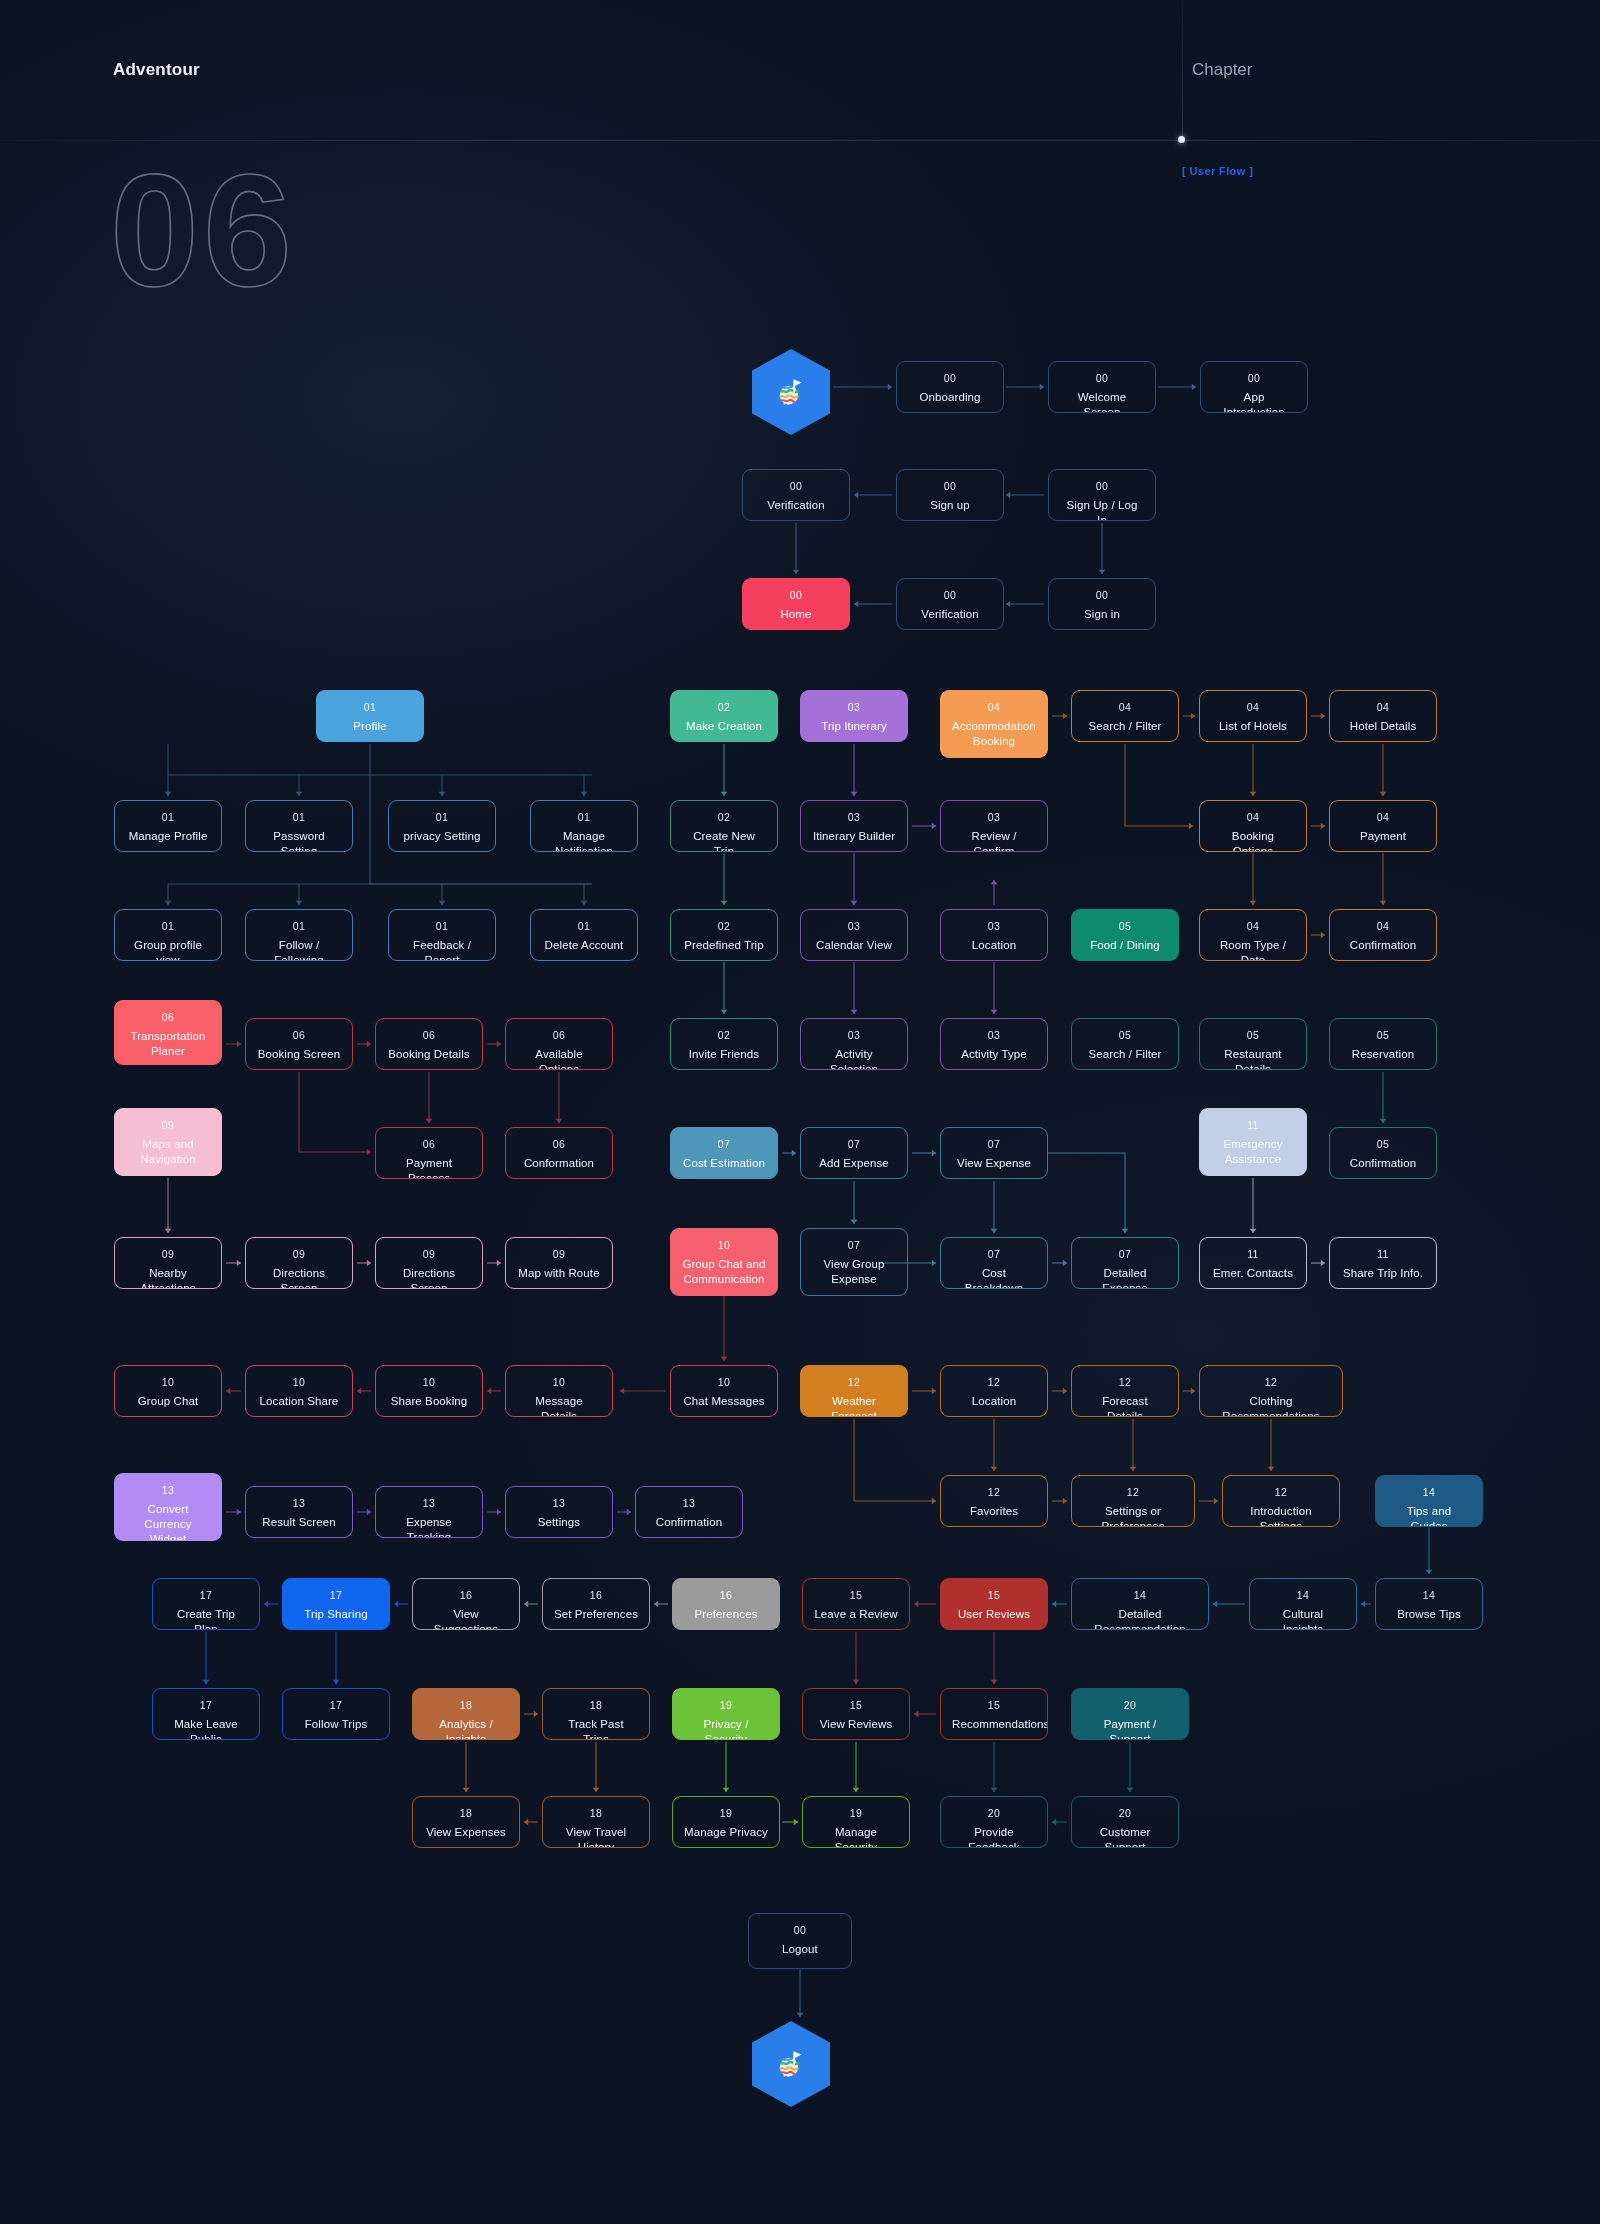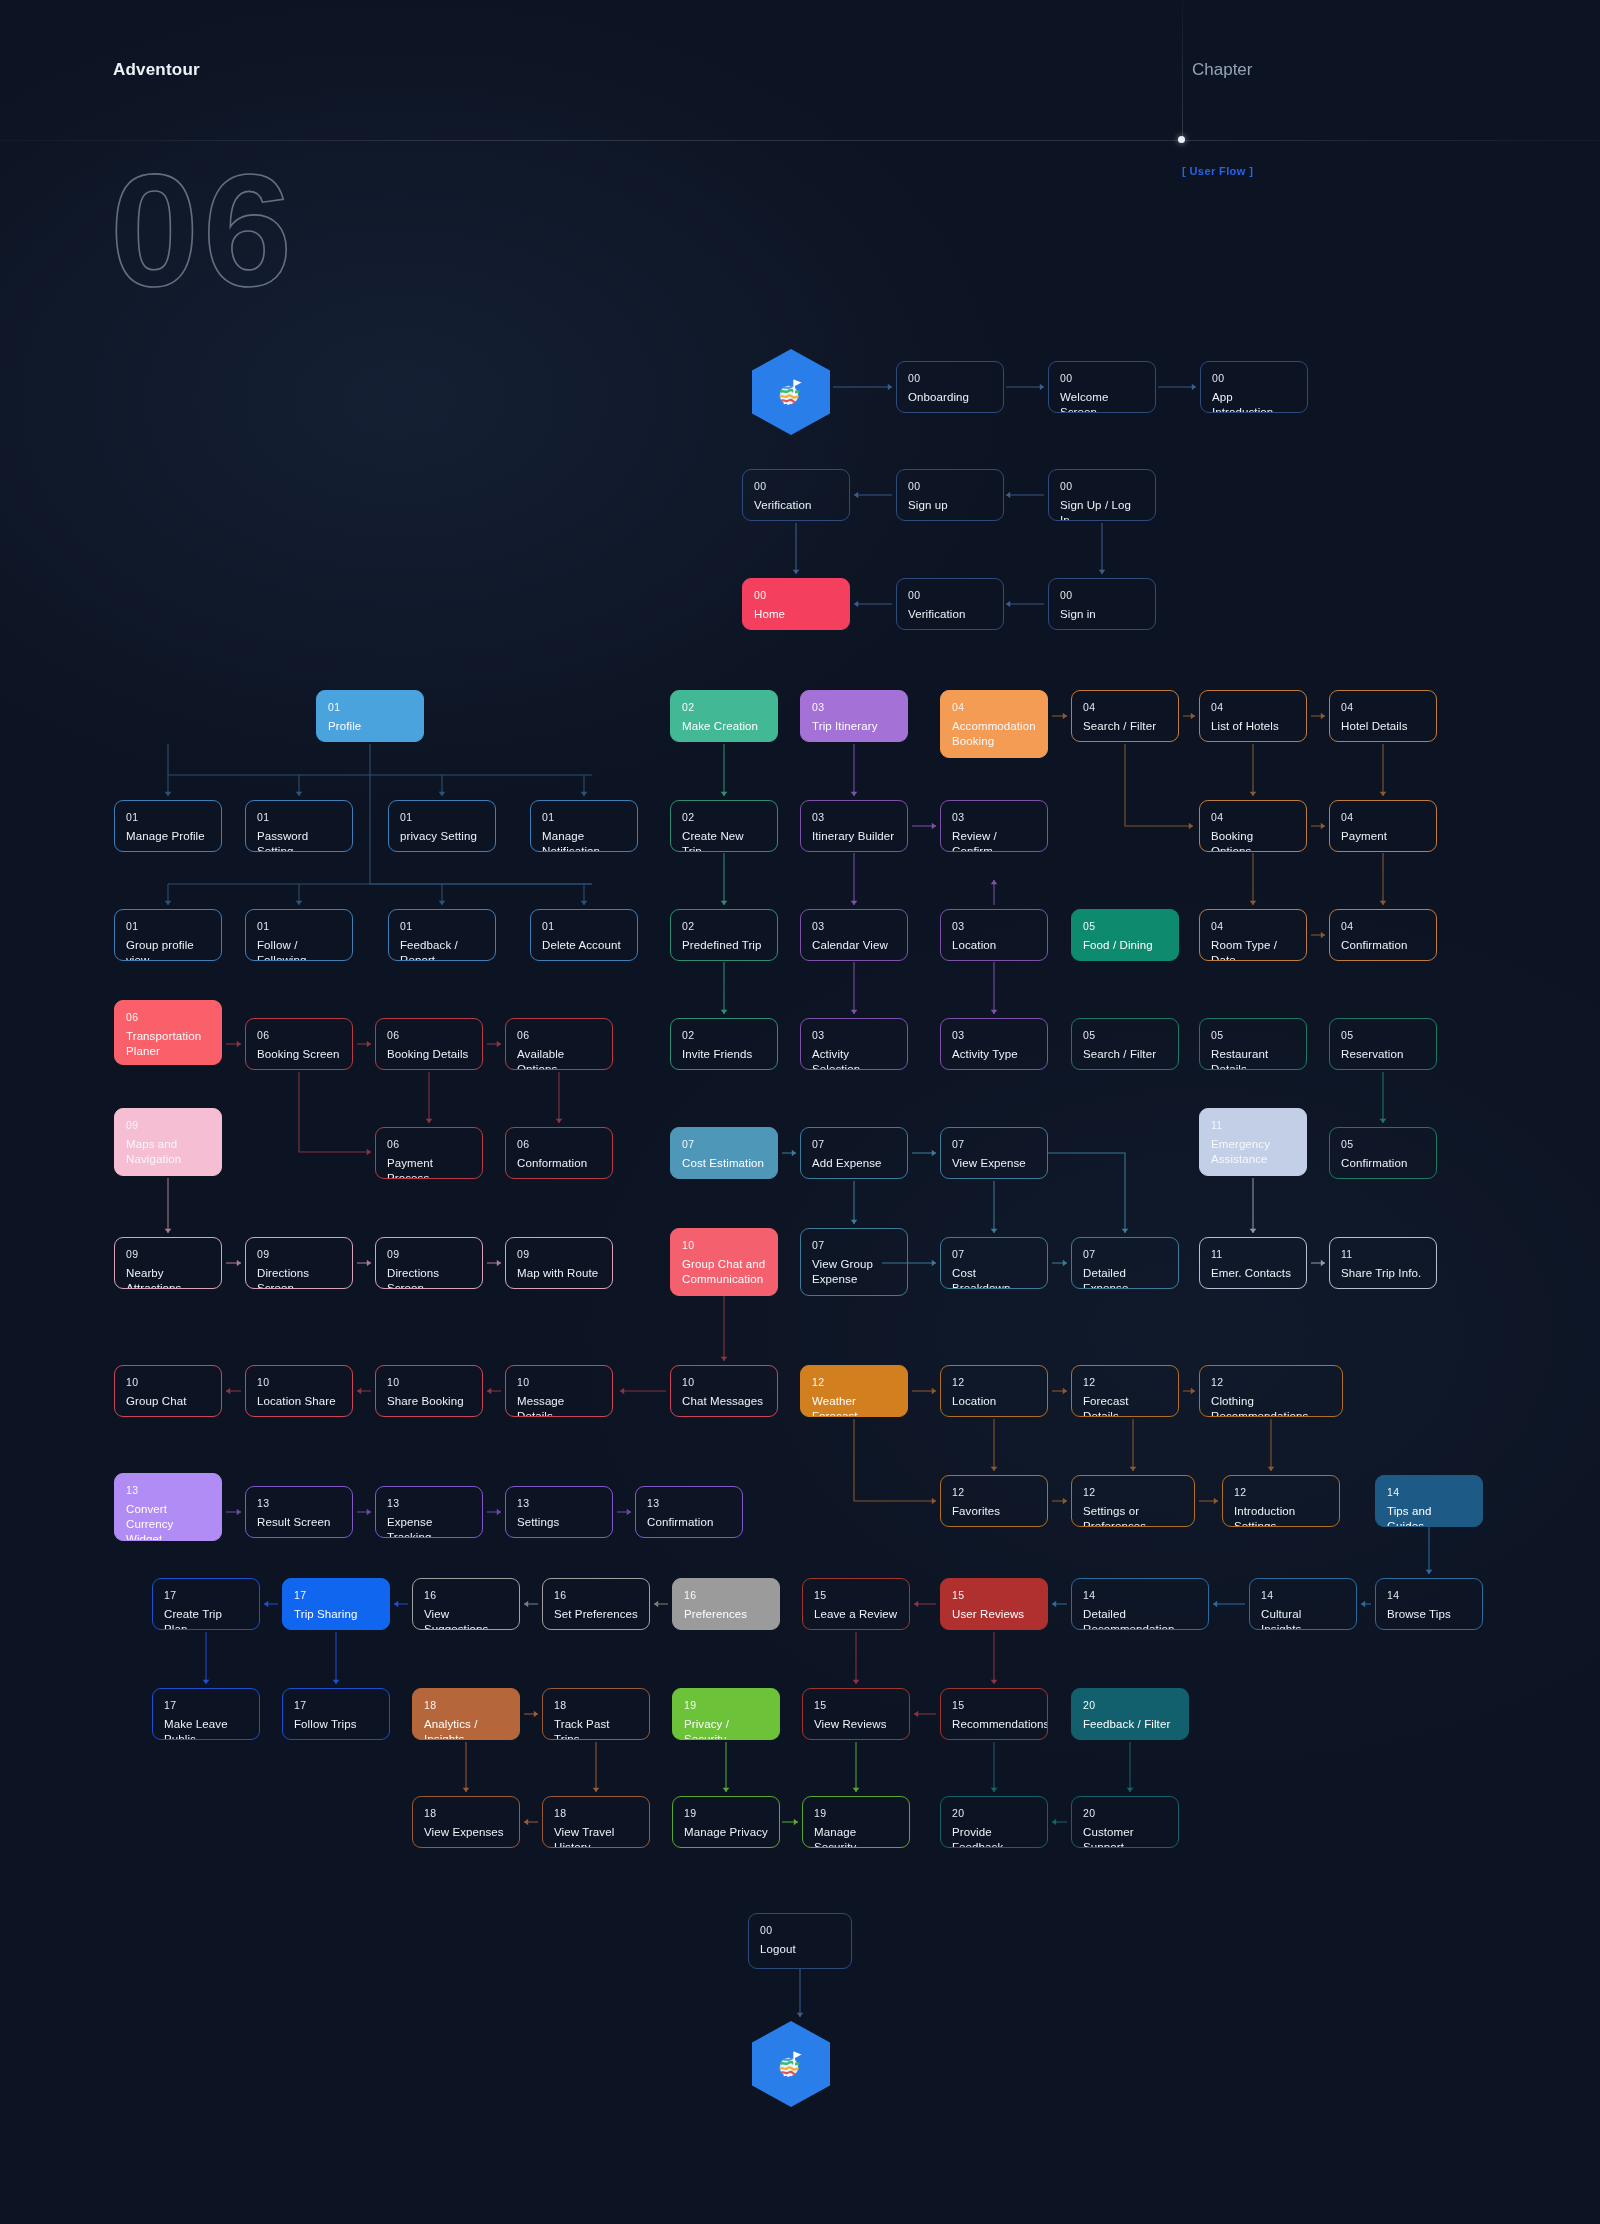--- a/index.html
+++ b/index.html
@@ -7,20 +7,21 @@
     width: 1600px; height: 2224px;
     background: #0d1524;
     font-family: "Liberation Sans", sans-serif;
     overflow: hidden;
   }
   #root { position: relative; width: 1600px; height: 2224px;
           background:
             radial-gradient(ellipse 900px 600px at 25% 18%, rgba(28,42,66,.55), rgba(0,0,0,0) 70%),
             radial-gradient(ellipse 1000px 700px at 75% 60%, rgba(20,32,52,.5), rgba(0,0,0,0) 70%),
             #0c1322;
+          text-align: center;
   }
   
   .hdr-rule {
     position: absolute; left: 0; top: 140px; width: 1600px; height: 1px;
     background: linear-gradient(to right, rgba(255,255,255,.02), rgba(255,255,255,.13) 30%, rgba(255,255,255,.13) 75%, rgba(255,255,255,.03));
   }
   .hdr-vrule {
     position: absolute; left: 1182px; top: 0px; width: 1px; height: 142px;
     background: linear-gradient(to bottom, rgba(255,255,255,.02), rgba(255,255,255,.16));
   }
@@ -676,21 +677,21 @@
       <div class="node" style="left: 802px; top: 1688px; width: 108px; height: 52px; background: transparent; border-color: rgb(160, 55, 47); color: rgb(238, 243, 250);">
         <div class="num">15</div>
         <div class="lbl">View Reviews</div>
       </div>
       <div class="node" style="left: 940px; top: 1688px; width: 108px; height: 52px; background: transparent; border-color: rgb(160, 55, 47); color: rgb(238, 243, 250);">
         <div class="num">15</div>
         <div class="lbl">Recommendations</div>
       </div>
       <div class="node solid" style="left: 1071px; top: 1688px; width: 118px; height: 52px; background: rgb(18, 96, 109); border-color: rgb(18, 96, 109); color: rgb(255, 255, 255);">
         <div class="num">20</div>
-        <div class="lbl">Feedback / Filter</div>
+        <div class="lbl">Payment / Support</div>
       </div>
       <div class="node" style="left: 412px; top: 1796px; width: 108px; height: 52px; background: transparent; border-color: rgb(155, 90, 54); color: rgb(238, 243, 250);">
         <div class="num">18</div>
         <div class="lbl">View Expenses</div>
       </div>
       <div class="node" style="left: 542px; top: 1796px; width: 108px; height: 52px; background: transparent; border-color: rgb(155, 90, 54); color: rgb(238, 243, 250);">
         <div class="num">18</div>
         <div class="lbl">View Travel History</div>
       </div>
       <div class="node" style="left: 672px; top: 1796px; width: 108px; height: 52px; background: transparent; border-color: rgb(90, 168, 48); color: rgb(238, 243, 250);">

